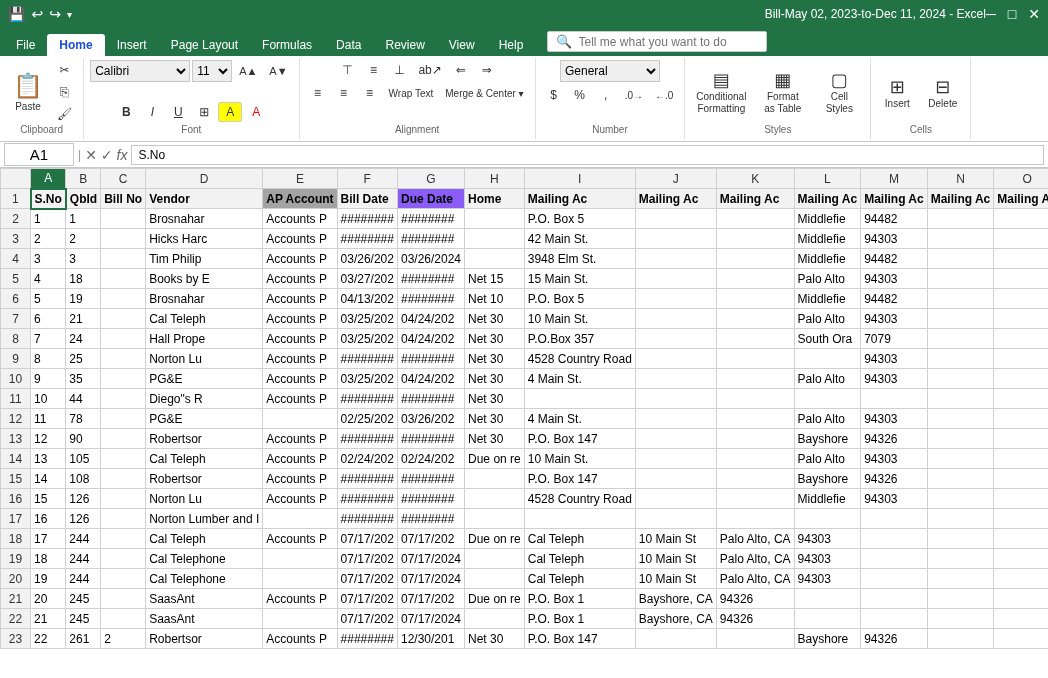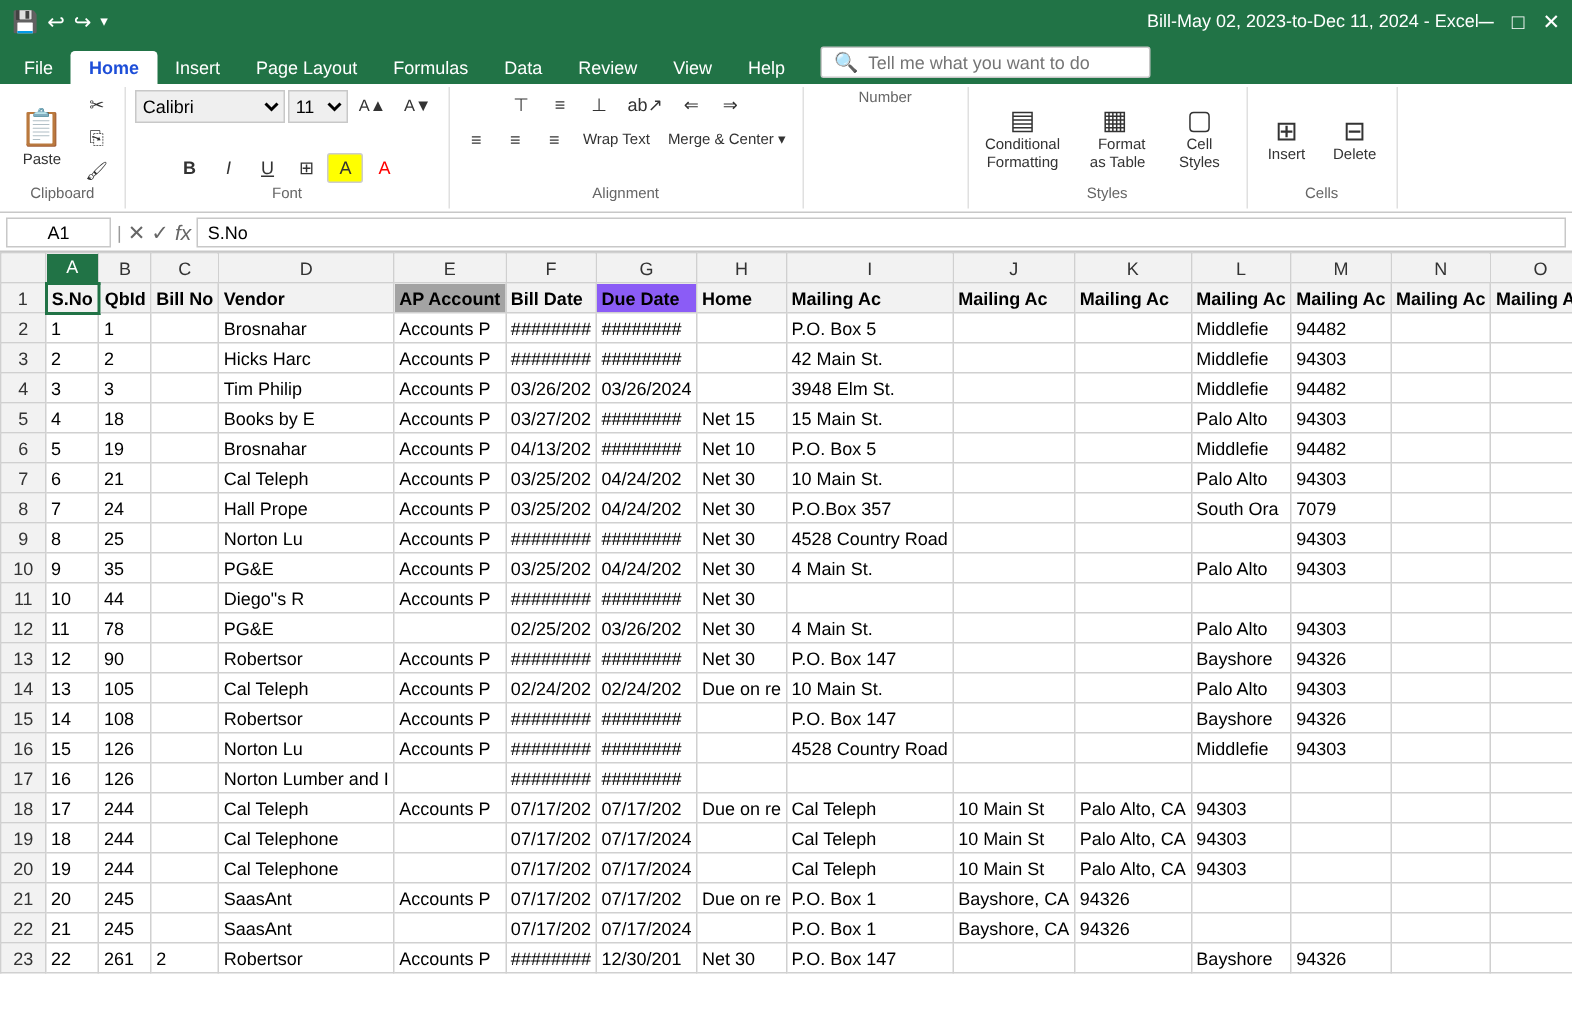--- a/index.html
+++ b/index.html
@@ -91,21 +91,21 @@
       height: 26px;
       border-bottom: 1px solid #c8c8c8;
       background: #fff;
       padding: 0 4px;
       gap: 4px;
     }
     #cell-ref {
       width: 70px;
       border: 1px solid #c8c8c8;
       padding: 2px 4px;
-      font-size: 12px;
+      font-size: 15px;
       text-align: center;
     }
     #formula-icons { display: flex; gap: 4px; color: #666; font-size: 14px; }
     #formula-input {
       flex: 1;
       border: 1px solid #c8c8c8;
       padding: 2px 6px;
       font-size: 12px;
     }
 
@@ -308,32 +308,44 @@
         <div class="ribbon-btn-small">≡</div>
         <div class="ribbon-btn-small">≡</div>
         <div class="ribbon-btn-small" style="font-size:10px;white-space:nowrap;text-align:right;">Wrap Text</div>
         <div class="ribbon-btn-small" style="font-size:10px;white-space:nowrap;">Merge &amp; Center ▾</div>
       </div>
     </div>
     <div class="ribbon-group-label">Alignment</div>
   </div>
 
   <div class="ribbon-group" style="min-width:110px;">
+    <div class="ribbon-group-content" style="flex-direction:column;gap:3px;width:100%;">
+      <select class="format-select">
+        <option>General</option>
+      </select>
+      <div style="display:flex;gap:2px;align-items:center;">
+        <div class="ribbon-btn-small">$</div>
+        <div class="ribbon-btn-small">%</div>
+        <div class="ribbon-btn-small">,</div>
+        <div class="ribbon-btn-small" style="font-size:10px;">.0→</div>
+        <div class="ribbon-btn-small" style="font-size:10px;">←.0</div>
+      </div>
+    </div>
     <div class="ribbon-group-label">Number</div>
   </div>
 
   <div class="ribbon-group" style="min-width:180px;">
     <div class="ribbon-group-content" style="flex-direction:row;align-items:center;gap:4px;">
       <div class="ribbon-full-height-btn" style="font-size:10px;max-width:60px;text-align:center;">
         <span style="font-size:18px;">▤</span>
         <span style="white-space:normal;text-align:center;line-height:1.2;">Conditional Formatting</span>
       </div>
       <div class="ribbon-full-height-btn" style="font-size:10px;max-width:55px;text-align:center;">
         <span style="font-size:18px;">▦</span>
-        <span style="white-space:normal;text-align:right;line-height:1.2;">Format as Table</span>
+        <span style="white-space:normal;text-align:center;line-height:1.2;">Format as Table</span>
       </div>
       <div class="ribbon-full-height-btn" style="font-size:10px;max-width:50px;text-align:center;">
         <span style="font-size:18px;">▢</span>
         <span style="white-space:normal;text-align:center;line-height:1.2;">Cell Styles</span>
       </div>
     </div>
     <div class="ribbon-group-label">Styles</div>
   </div>
 
   <div class="ribbon-group" style="min-width:90px;">

